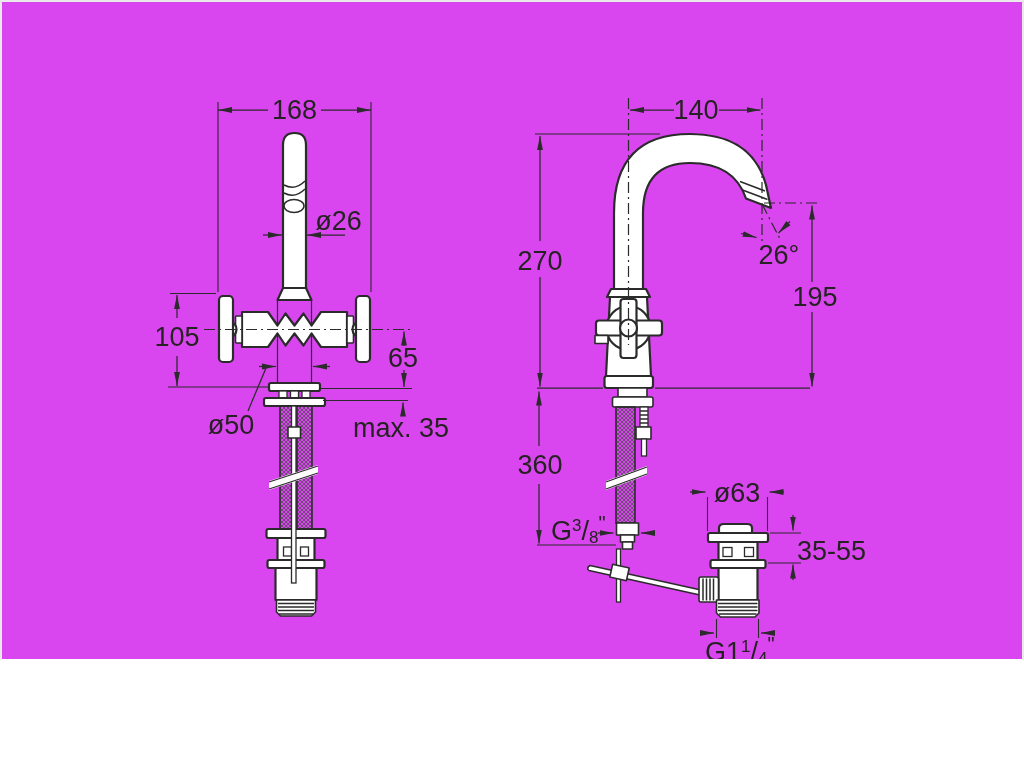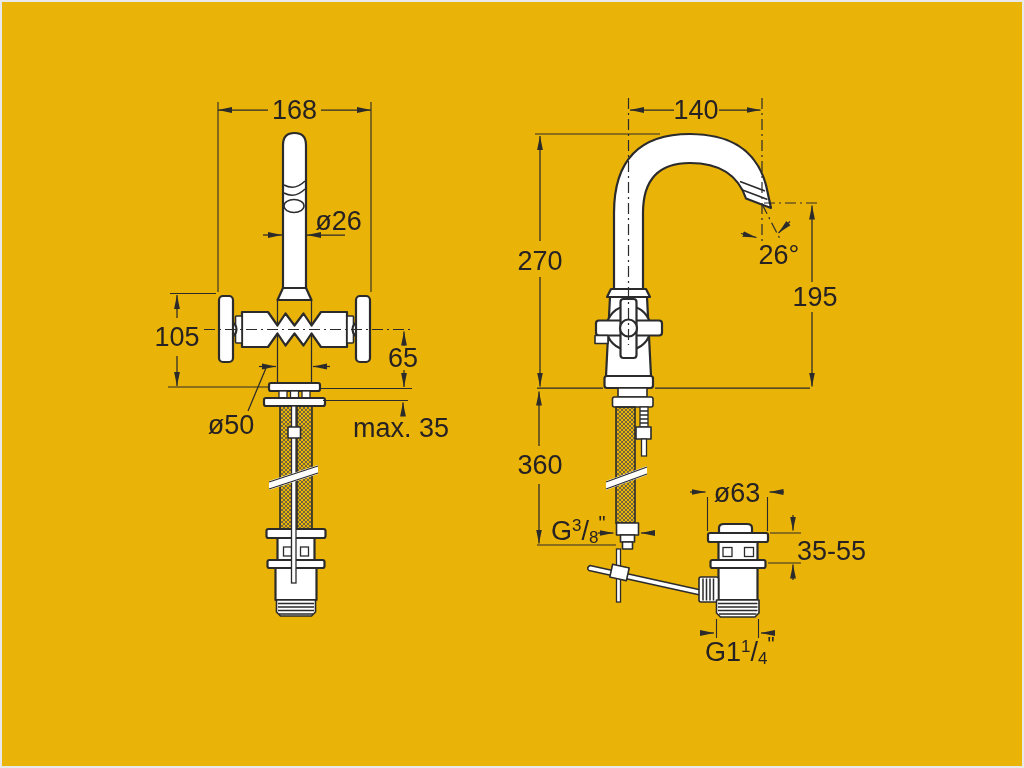--- a/index.html
+++ b/index.html
@@ -1,16 +1,16 @@
 <!DOCTYPE html>
 <html><head>
 <meta charset="utf-8">
 <style>
   html,body{margin:0;padding:0;background:#fff;}
-  .stage{width:1024px;height:768px;position:relative;background:#eab308;overflow:hidden;}
+  .stage{width:1024px;height:659px;position:relative;background:#d946ef;overflow:hidden;}
   svg{display:block;font-family:"Liberation Sans","DejaVu Sans",sans-serif;}
   .part{stroke:#2b2b2b;stroke-width:2.2;fill:#ffffff;stroke-linejoin:round;}
   .part-md{stroke:#2b2b2b;stroke-width:1.6;fill:#ffffff;stroke-linejoin:round;}
   .part-thin{stroke:#2b2b2b;stroke-width:1.3;fill:#ffffff;}
   .detail{stroke:#2b2b2b;stroke-width:1.5;fill:none;}
   .hatched{stroke:#2b2b2b;stroke-width:1.6;}
   .dim{stroke:#2b2b2b;stroke-width:1.25;fill:none;}
   .ext{stroke:#2b2b2b;stroke-width:1.1;fill:none;}
   .cline{stroke:#2b2b2b;stroke-width:1.2;fill:none;stroke-dasharray:11 4 2 4;}
   .blank{fill:#ffffff;stroke:none;}

